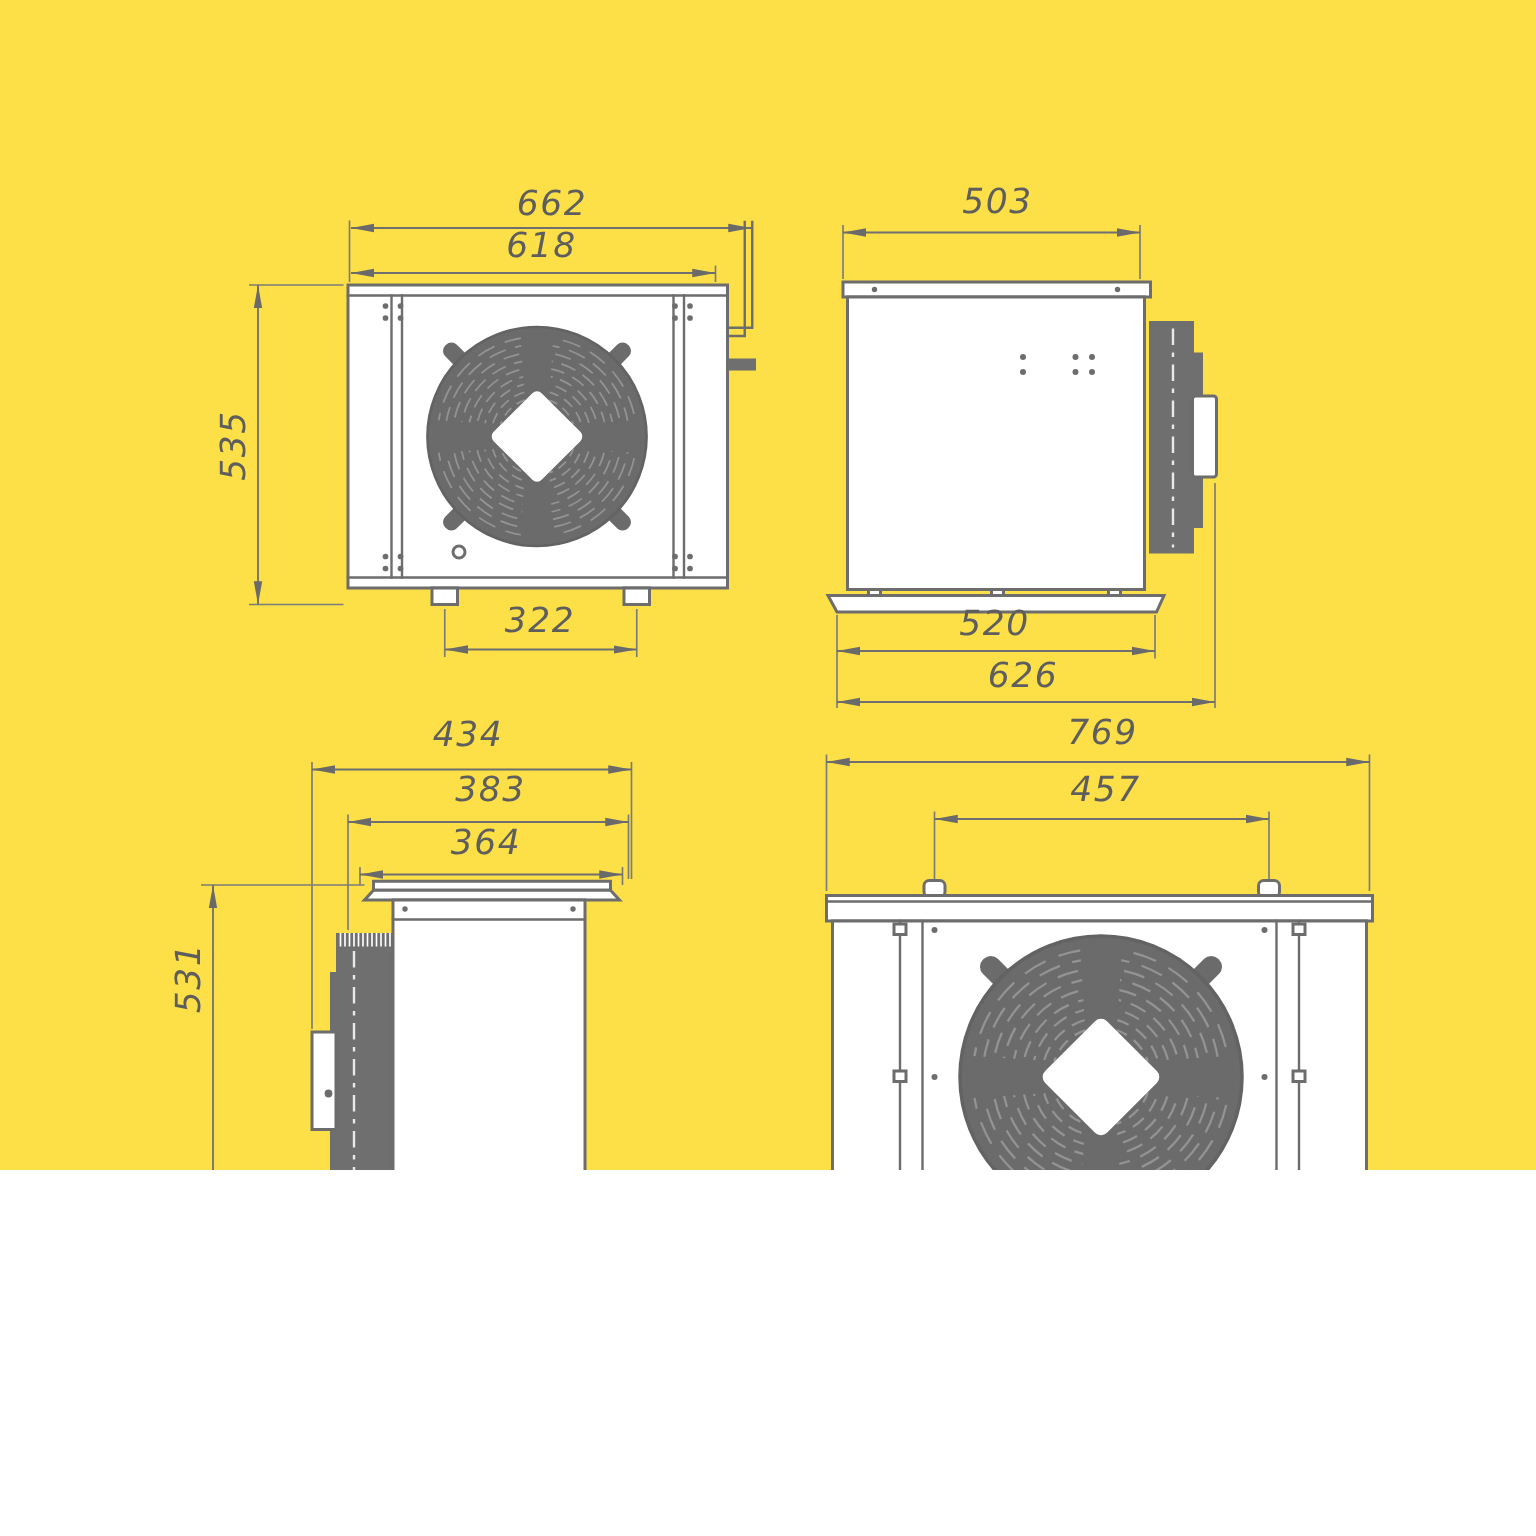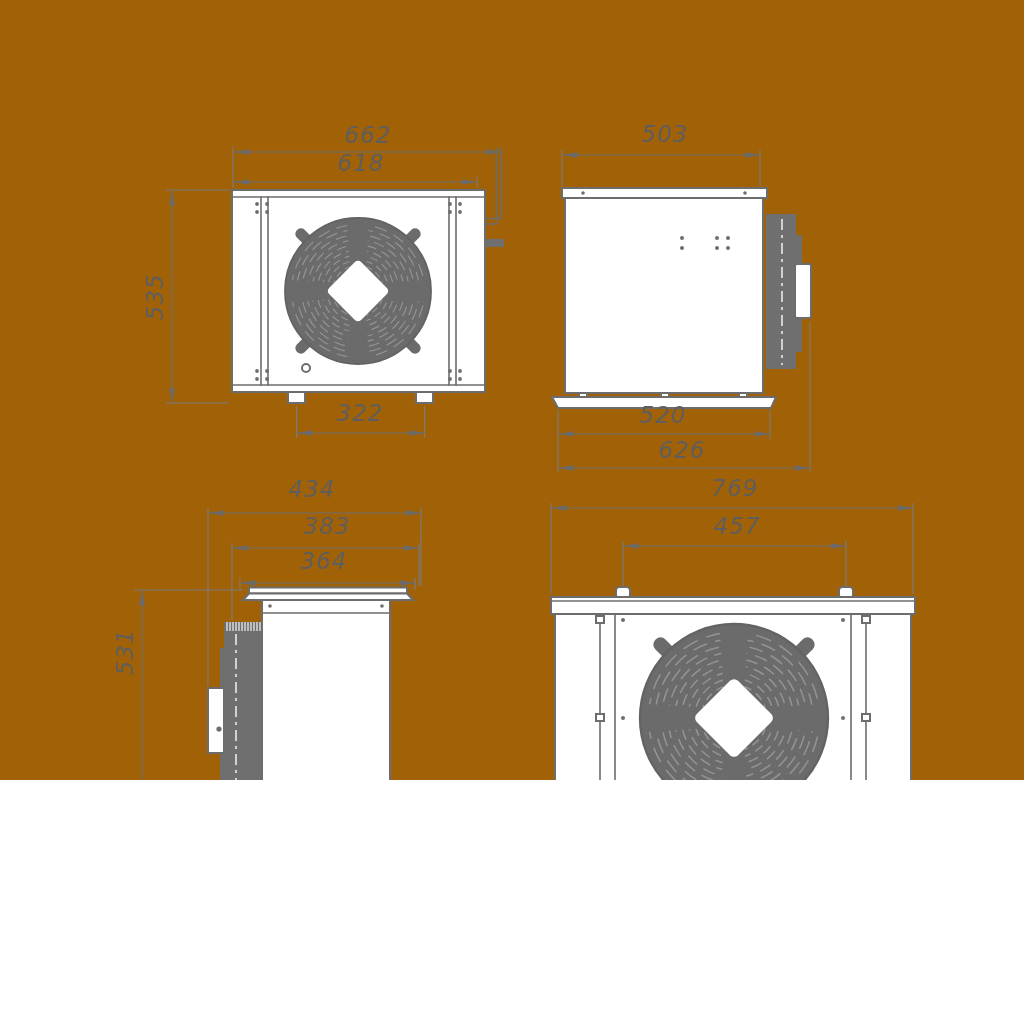--- a/index.html
+++ b/index.html
@@ -1,16 +1,16 @@
 <!DOCTYPE html>
 <html><head>
 <meta charset="utf-8">
 <style>
   html,body{margin:0;padding:0;background:#ffffff;}
-  .canvas{width:1024px;height:780px;background:#a16207;position:relative;overflow:hidden;
+  .canvas{width:1024px;height:780px;background:#fde047;position:relative;overflow:hidden;
           font-family:"DejaVu Sans",sans-serif;}
   svg{display:block;}
   text.dim{font-family:"DejaVu Sans",sans-serif;font-style:italic;font-size:23px;
            fill:#5e5e5e;text-anchor:middle;letter-spacing:1px;}
   .olw {stroke:#6d6d6d;stroke-width:2;fill:#ffffff;stroke-linejoin:miter;}
   .olt {stroke:#6d6d6d;stroke-width:1.6;fill:none;stroke-linecap:square;}
   .ext {stroke:#7b7b7b;stroke-width:1.1;fill:none;}
   .dimline{stroke:#6f6f6f;stroke-width:1.2;fill:none;}
   .dot {fill:#6d6d6d;}
   .gray{fill:#6f6f6f;}

